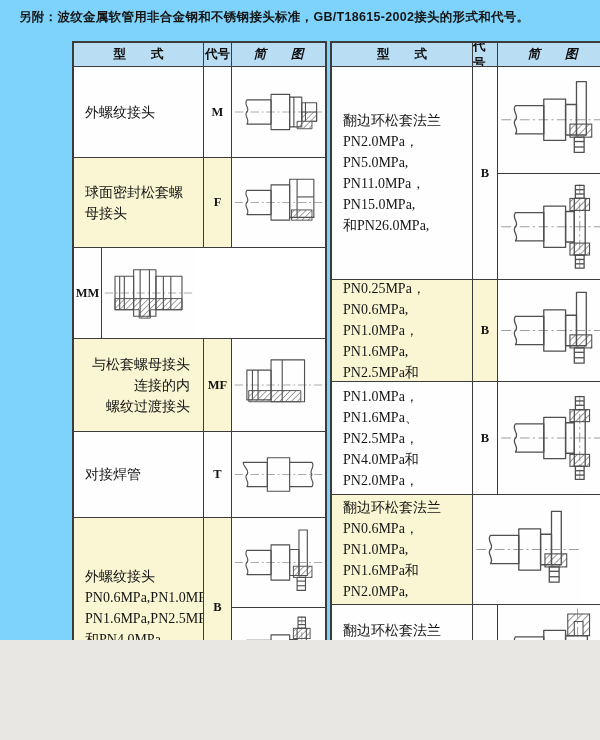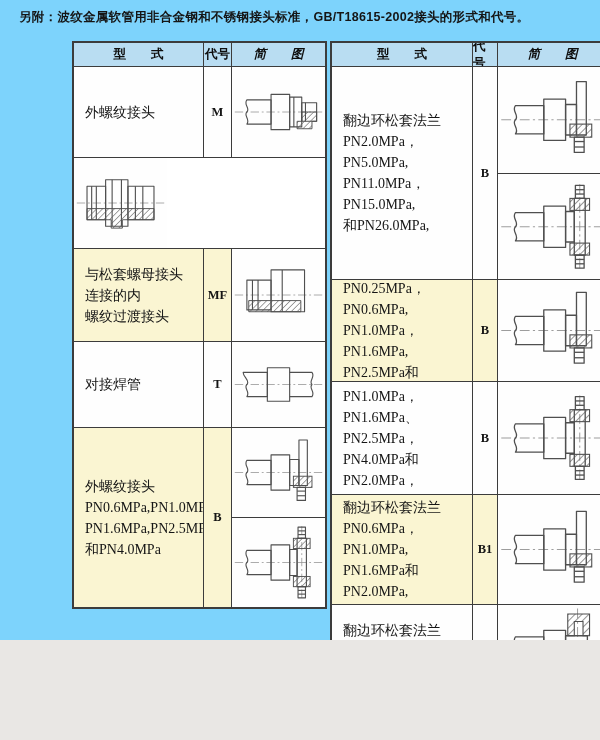--- a/index.html
+++ b/index.html
@@ -91,40 +91,58 @@
                 <rect class="ln" x="42" y="21" width="20" height="38"></rect>
                 <rect class="ln" x="62" y="24" width="13" height="32"></rect>
                 <line class="ln" x1="66.5" y1="24" x2="66.5" y2="56"></line>
                 <rect class="ln" x="75" y="30" width="16" height="20"></rect>
                 <line class="ln" x1="79" y1="30" x2="79" y2="50"></line>
                 <path class="ht" d="M75 40 L91 40 L91 50 L86 50 L86 58 L70 58 L70 50 L75 50 Z"></path>
               </svg>
             </div>
           </div>
         </div>
+        <div class="trow hl" style="height: 90px;">
+          <div class="cell type" style="width: 130px;">球面密封松套螺母接头</div>
+          <div class="cell code" style="width: 28px;">F</div>
+          <div class="cell diag" style="width: 93px;">
+            <div class="dsub">
+              <svg viewBox="0 0 100 80" preserveAspectRatio="xMidYMid meet">
+                <line class="cl" x1="3" y1="40" x2="97" y2="40"></line>
+                <path class="ln" d="M16 27 C12 32 20 36 16 40 C12 44 20 48 16 53 L42 53 L42 27 Z"></path>
+                <rect class="ln" x="42" y="21" width="20" height="38"></rect>
+                <rect class="ln" x="62" y="15" width="26" height="41"></rect>
+                <line class="ln" x1="70" y1="15" x2="70" y2="56"></line>
+                <path class="ln" d="M70 34 L88 34"></path>
+                <rect class="ht" x="64" y="48" width="22" height="11"></rect>
+              </svg>
+            </div>
+          </div>
+        </div>
         <div class="trow" style="height: 91px;">
+          <div class="cell code" style="width: 28px;">MM</div>
           <div class="cell diag" style="width: 93px;">
             <div class="dsub">
               <svg viewBox="0 0 100 80" preserveAspectRatio="xMidYMid meet">
                 <line class="cl" x1="3" y1="40" x2="97" y2="40"></line>
                 <rect class="ln" x="14" y="22" width="20" height="36"></rect>
                 <line class="ln" x1="19" y1="22" x2="19" y2="58"></line>
                 <line class="ln" x1="24" y1="22" x2="24" y2="58"></line>
                 <rect class="ln" x="34" y="15" width="24" height="50"></rect>
                 <line class="ln" x1="41" y1="15" x2="41" y2="65"></line>
                 <line class="ln" x1="51" y1="15" x2="51" y2="65"></line>
                 <rect class="ln" x="58" y="22" width="28" height="36"></rect>
                 <line class="ln" x1="66" y1="22" x2="66" y2="58"></line>
                 <line class="ln" x1="74" y1="22" x2="74" y2="58"></line>
                 <path class="ht" d="M14 46 L86 46 L86 58 L52 58 L52 67 L40 67 L40 58 L14 58 Z"></path>
               </svg>
             </div>
           </div>
         </div>
-        <div class="trow hl" style="height: 93px;">
+        <div class="trow hl" style="height: 93px; text-align: right;">
           <div class="cell type" style="width: 130px;">与松套螺母接头连接的内
 螺纹过渡接头</div>
           <div class="cell code" style="width: 28px;">MF</div>
           <div class="cell diag" style="width: 93px;">
             <div class="dsub">
               <svg viewBox="0 0 100 80" preserveAspectRatio="xMidYMid meet">
                 <line class="cl" x1="3" y1="40" x2="97" y2="40"></line>
                 <rect class="ln" x="16" y="24" width="26" height="32"></rect>
                 <line class="ln" x1="22" y1="24" x2="22" y2="56"></line>
                 <line class="ln" x1="28" y1="24" x2="28" y2="56"></line>
@@ -284,21 +302,20 @@
                 <line class="ln" x1="71" y1="70" x2="79" y2="70"></line>
                 <line class="ln" x1="71" y1="74" x2="79" y2="74"></line>
               </svg>
             </div>
           </div>
         </div>
         <div class="trow hl" style="height: 110px;">
           <div class="cell type" style="width: 141px;">翻边环松套法兰
 PN0.6MPa，PN1.0MPa,
 PN1.6MPa和PN2.0MPa,</div>
-          <div class="cell code" style="width: 25px;">B1</div>
           <div class="cell diag" style="width: 109px;">
             <div class="dsub">
               <svg viewBox="0 0 100 80" preserveAspectRatio="xMidYMid meet">
                 <line class="cl" x1="3" y1="40" x2="97" y2="40"></line>
                 <path class="ln" d="M16 27 C12 32 20 36 16 40 C12 44 20 48 16 53 L42 53 L42 27 Z"></path>
                 <rect class="ln" x="42" y="21" width="20" height="38"></rect>
                 <rect class="ln" x="62" y="26" width="10" height="28"></rect>
                 <rect class="ln" x="72" y="5" width="9" height="49"></rect>
                 <rect class="ht" x="66" y="44" width="20" height="12"></rect>
                 <rect class="ln" x="70" y="56" width="9" height="14"></rect>

